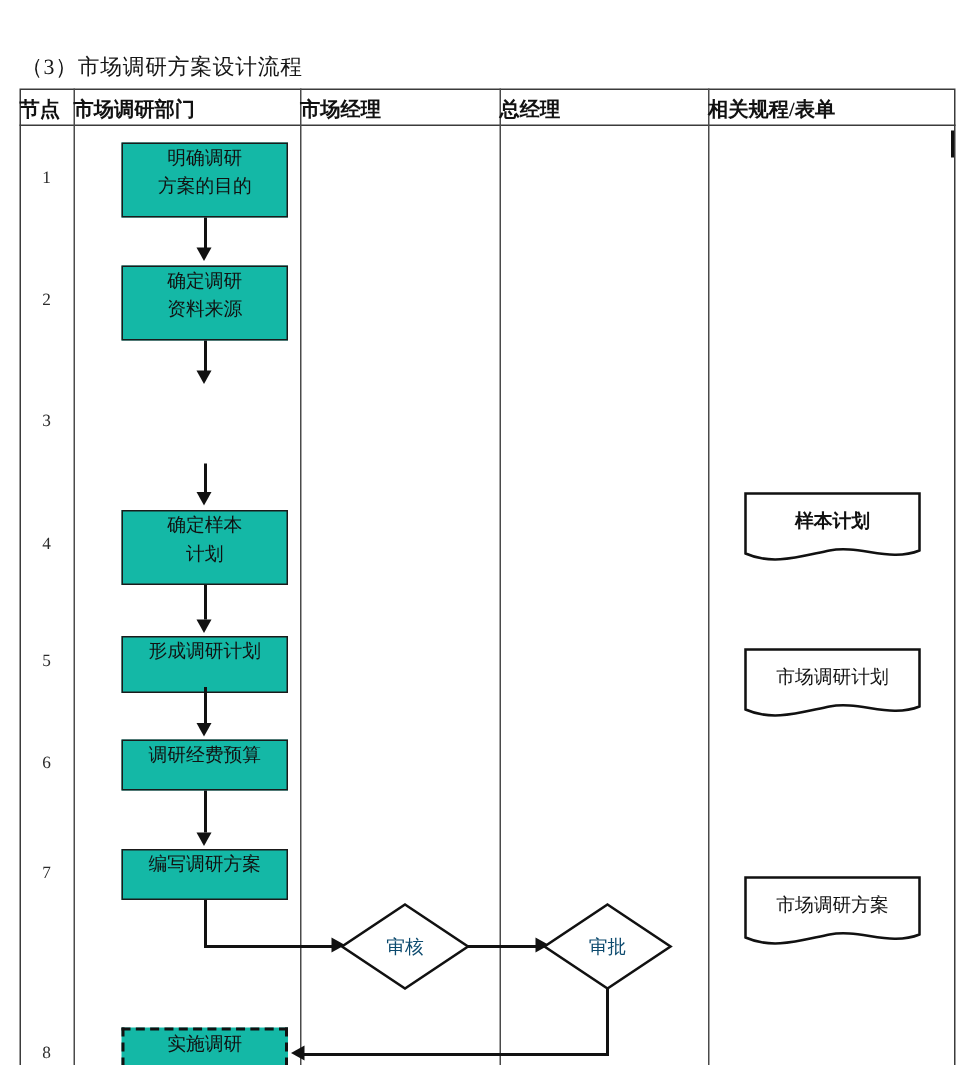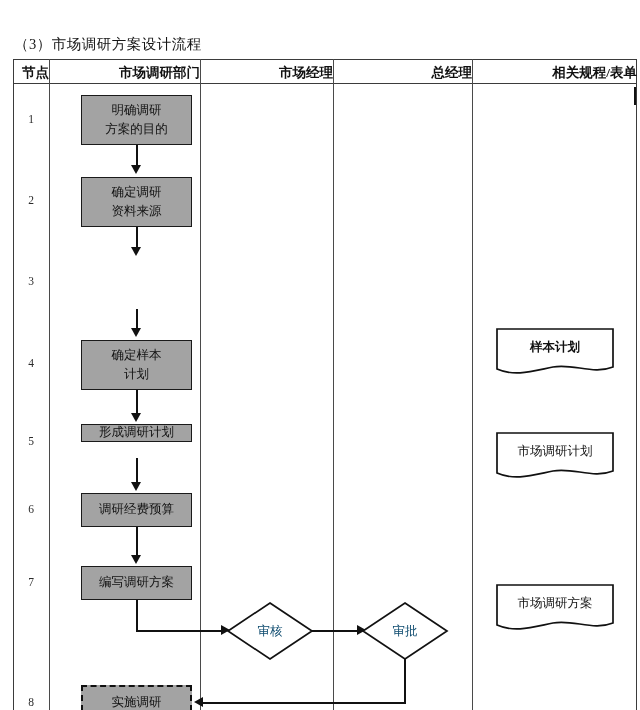--- a/index.html
+++ b/index.html
@@ -34,38 +34,38 @@
     border-top:1.6px solid #3b3b3b;
   }
   .vrule{
     position:absolute;top:26px;height:679px;width:0;
     border-left:1.4px solid #4a4a4a;
   }
 
   
   .hdr{
     position:absolute;top:30px;height:19px;line-height:19px;
-    text-align:right;font-size:13.5px;font-weight:bold;
+    text-align:left;font-size:13.5px;font-weight:bold;
     color:#111;white-space:nowrap;
   }
 
   
   .node-num{
     position:absolute;left:13px;width:36px;
     text-align:center;font-size:11.5px;color:#2b2b2b;
     font-family:"Liberation Serif",serif;
   }
 
   
   .pbox{
     position:absolute;box-sizing:border-box;
     border:1.6px solid #1a1a1a;
-    background:#a3a3a3;
+    background:#14b8a6;
     display:flex;flex-direction:column;
-    align-items:center;justify-content:center;
+    align-items:center;
     font-size:12.5px;line-height:1.55;
     color:#111;text-align:center;
     white-space:nowrap;
   }
   .pbox.dashed{border:2px dashed #111;}
   .pbox span{display:block;}
 
   
   .diamond{position:absolute;}
   .diamond svg{display:block;overflow:visible;}
@@ -150,21 +150,21 @@
     <span>确定调研</span>
     <span>资料来源</span>
   </div>
 
 
   <div class="pbox" style="left:81px;top:307px;width:111px;height:50px;">
     <span>确定样本</span>
     <span>计划</span>
   </div>
 
-  <div class="pbox" style="left:81px;top:391px;width:111px;height:18px;">
+  <div class="pbox" style="left:81px;top:391px;width:111px;height:38px;">
     <span>形成调研计划</span>
   </div>
 
   <div class="pbox" style="left:81px;top:460px;width:111px;height:34px;">
     <span>调研经费预算</span>
   </div>
 
   <div class="pbox" style="left:81px;top:533px;width:111px;height:34px;">
     <span>编写调研方案</span>
   </div>

